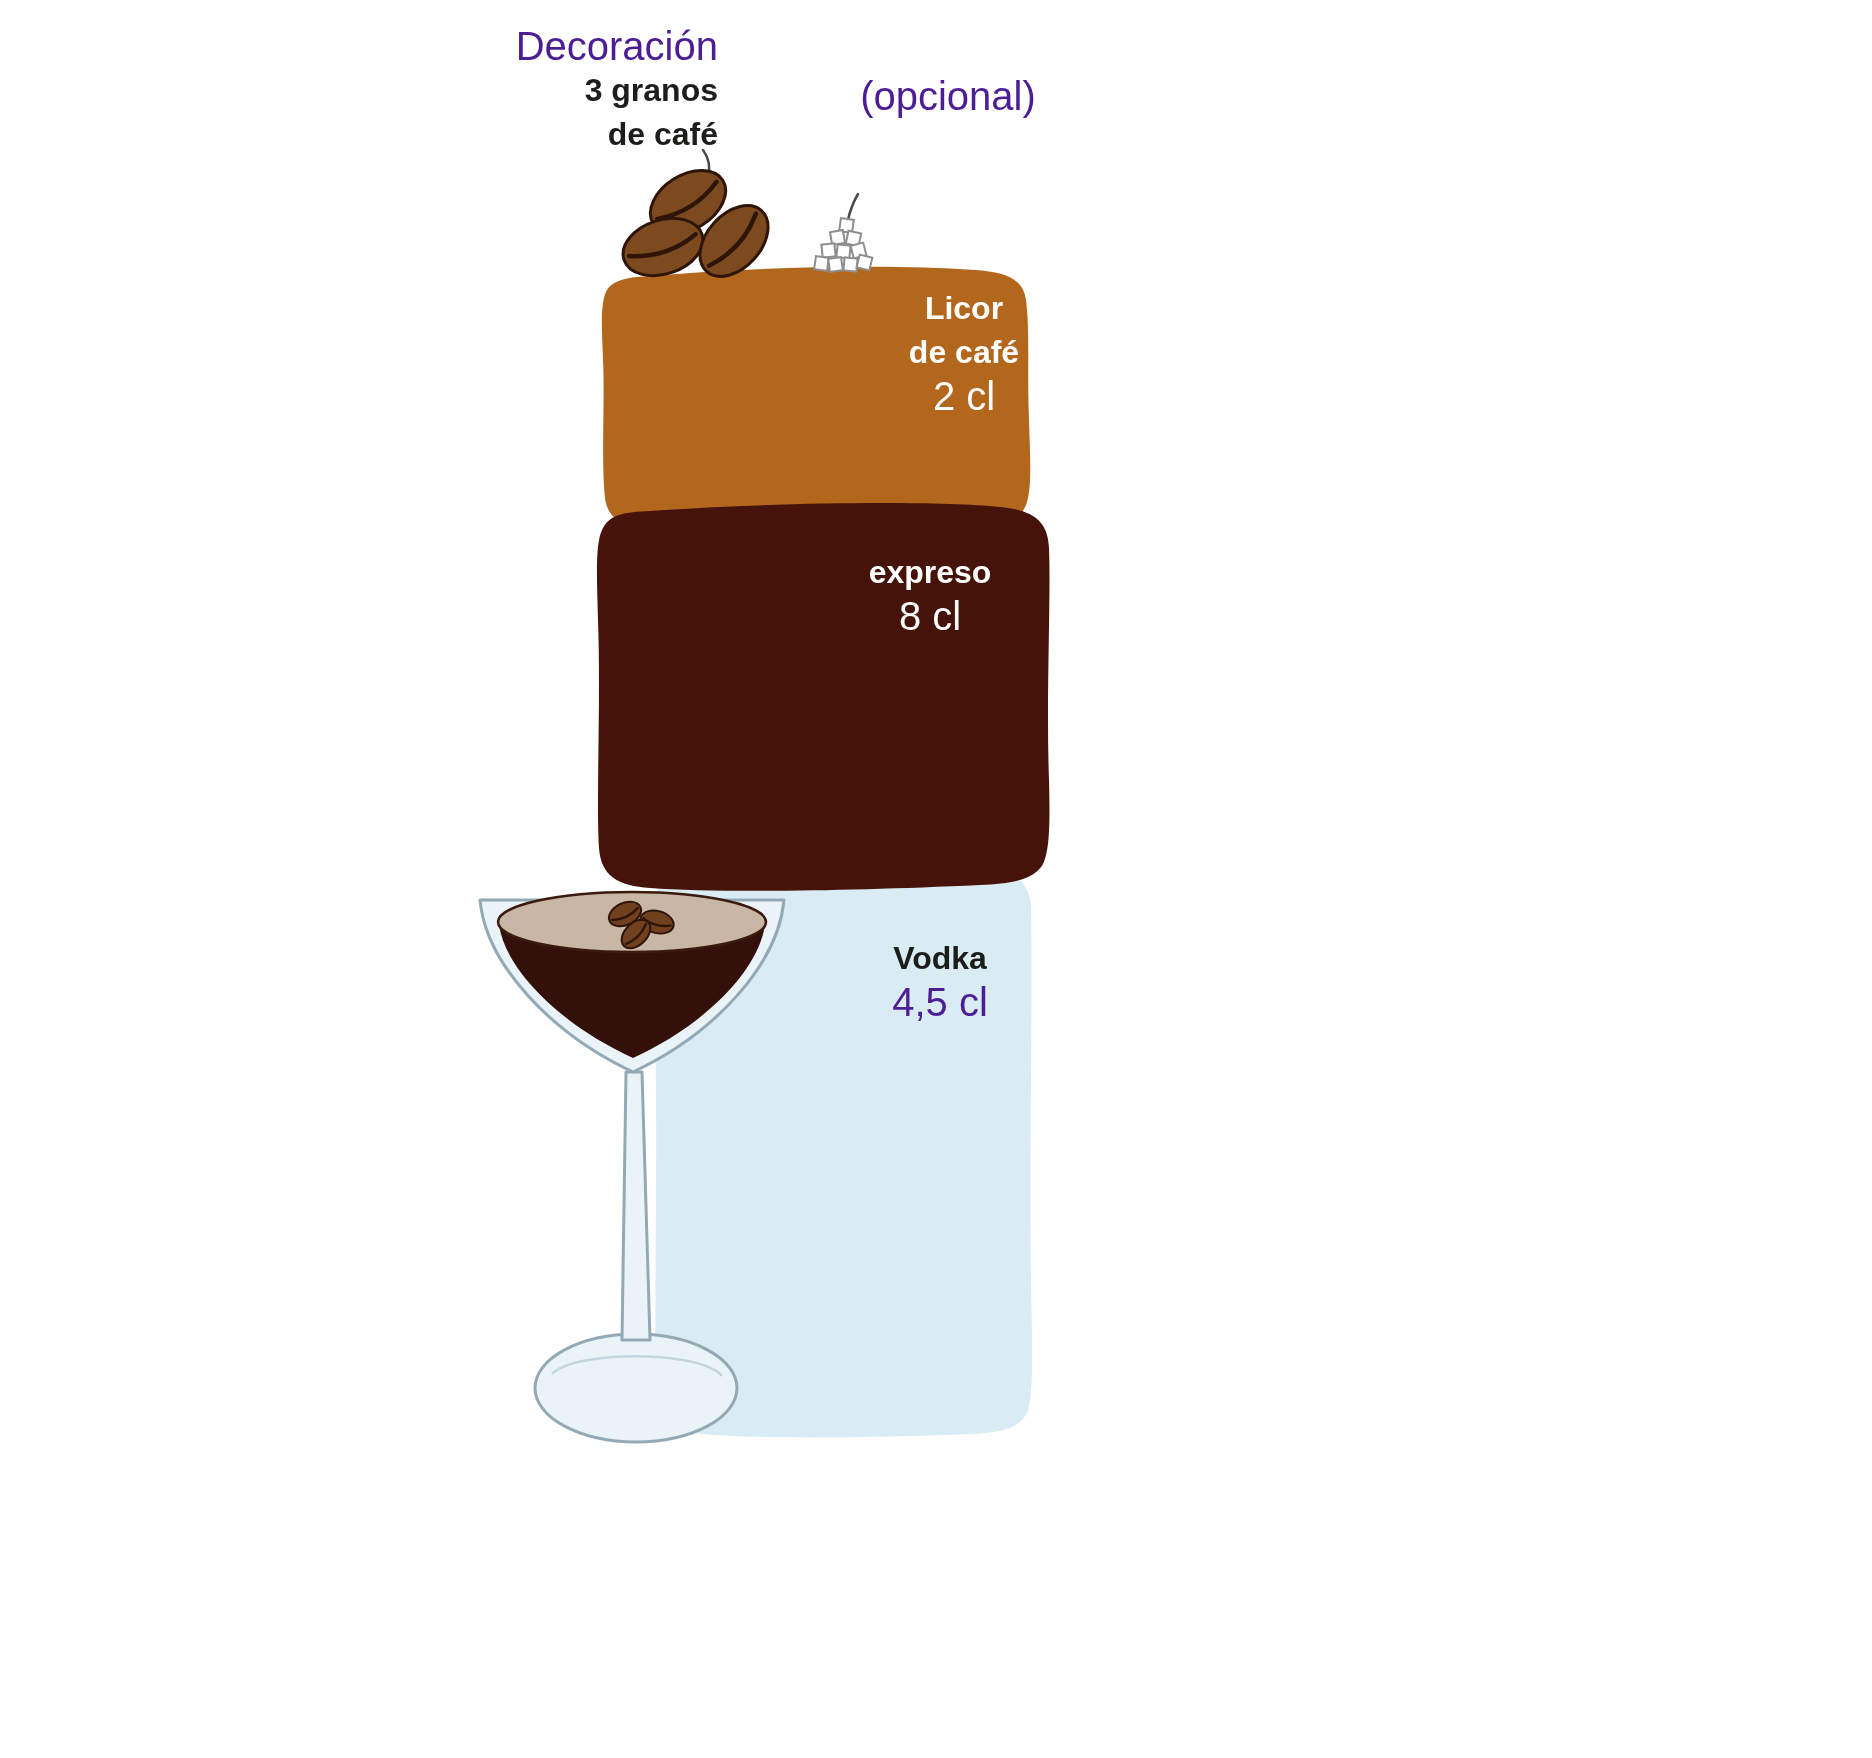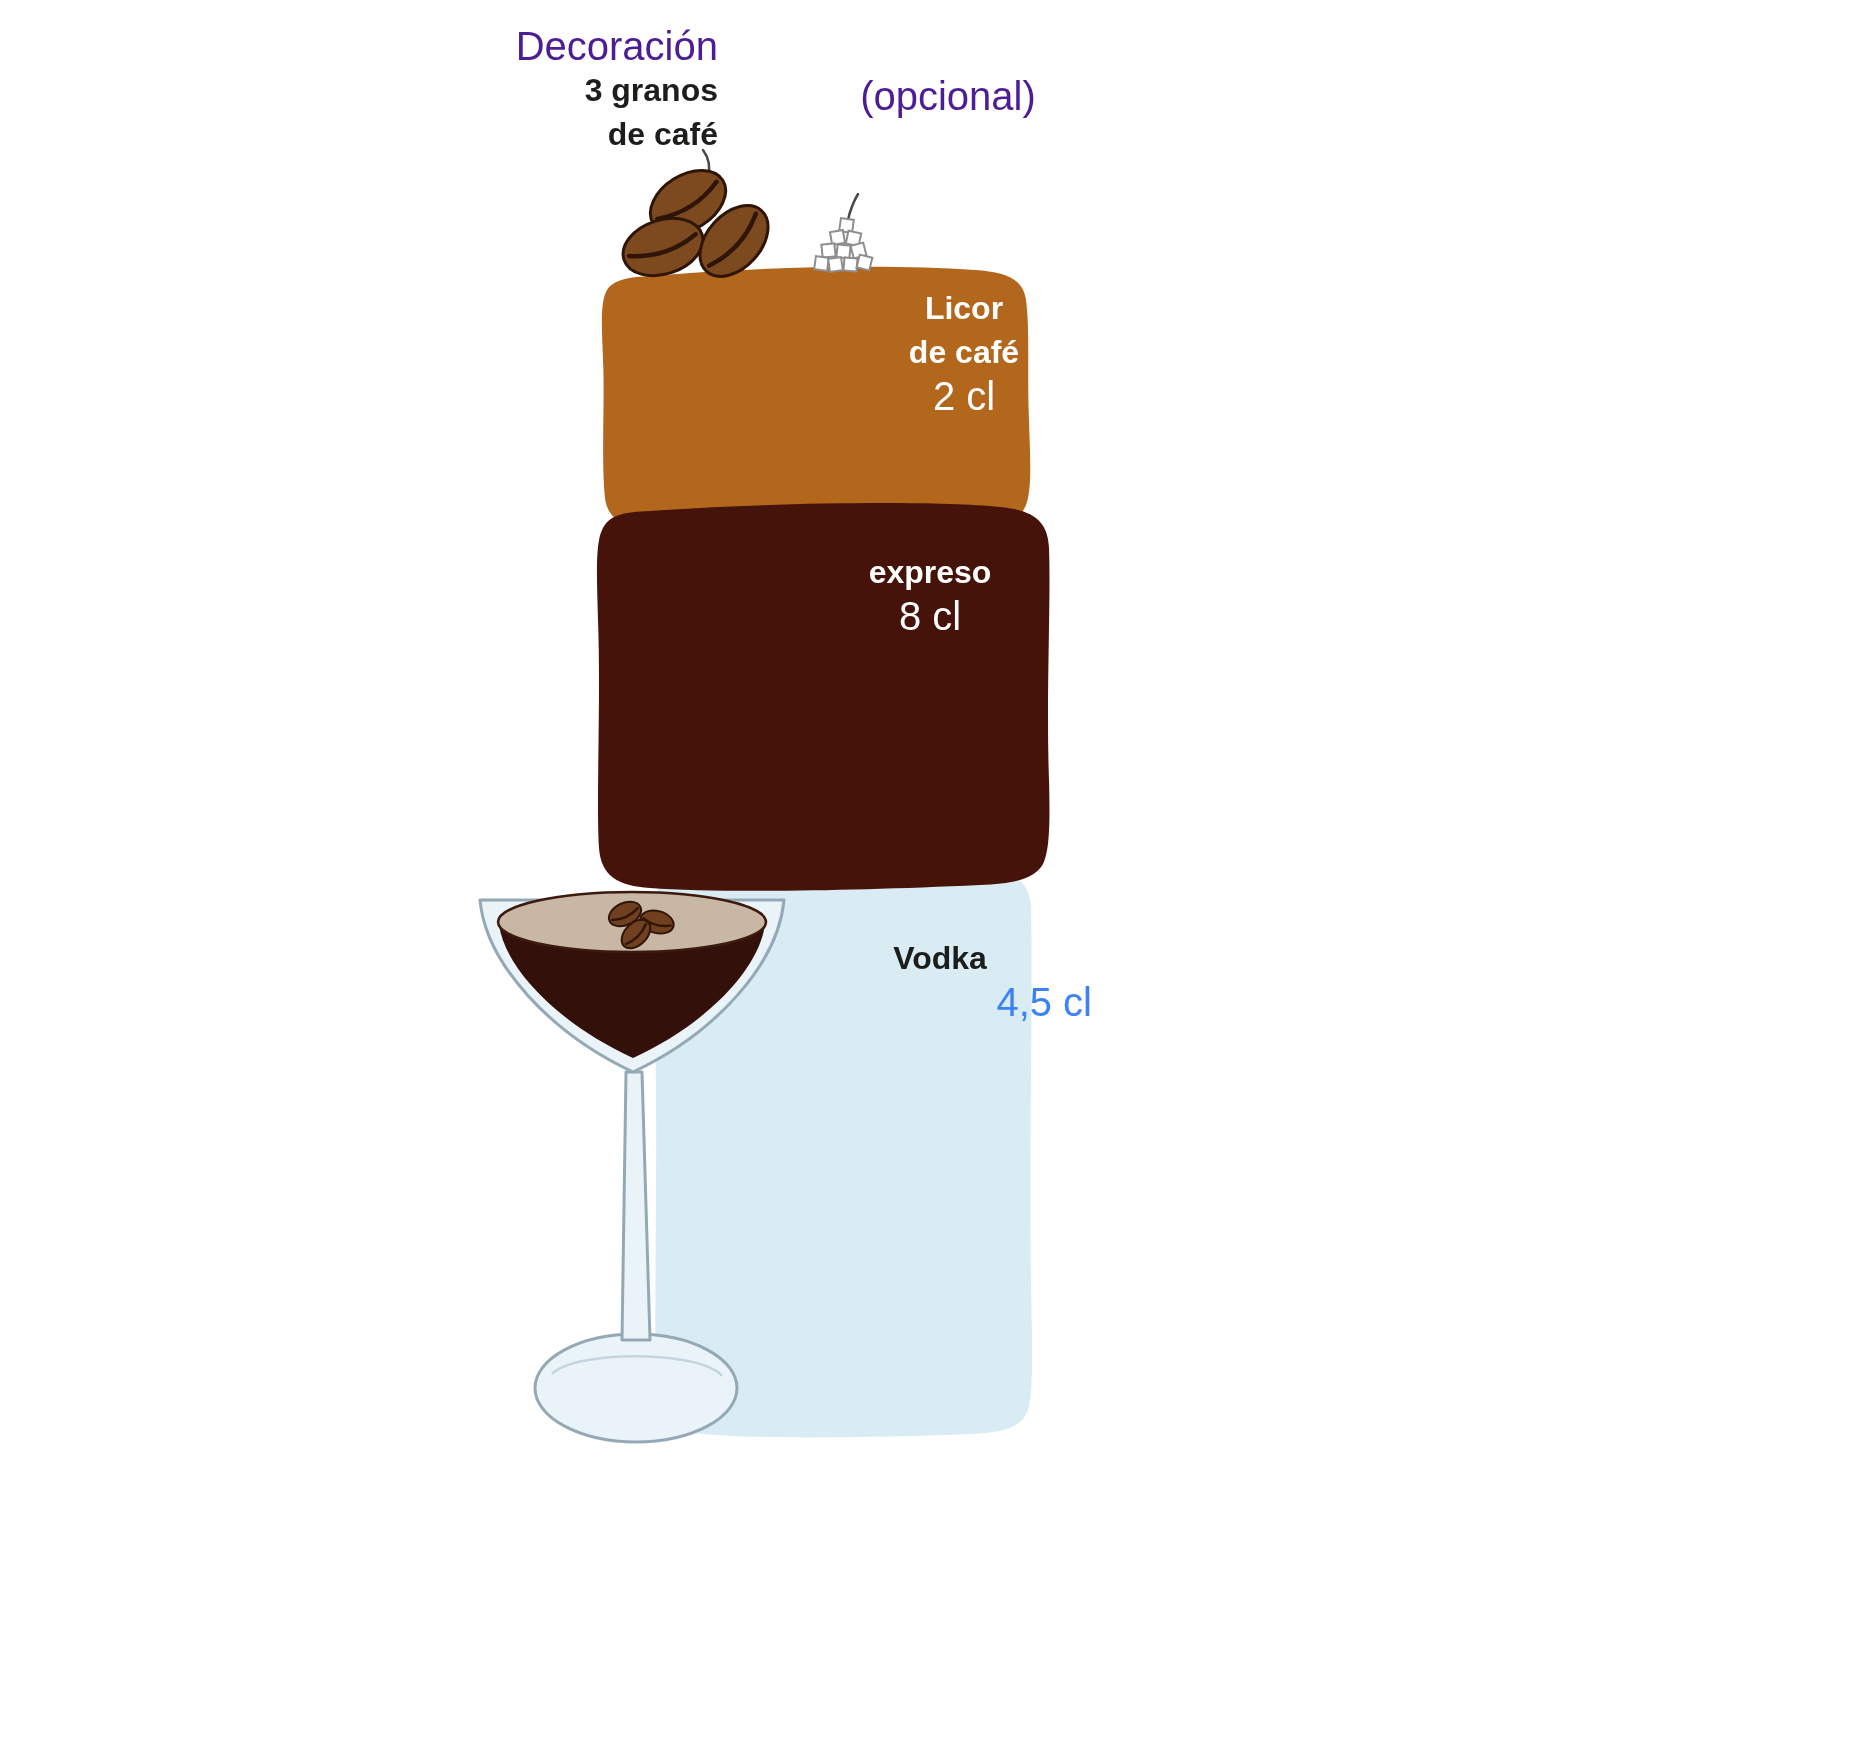--- a/index.html
+++ b/index.html
@@ -21,21 +21,21 @@
   .bold { font-weight: 700; font-size: 32px; color: #1d1d1b; }
 
   .decoration-label { left: 400px; top: 24px;  width: 318px; }
   .salt-label       { left: 795px; top: 74px;  width: 306px; }
   .licor-label      { left: 812px; top: 286px; width: 304px; }
   .expreso-label    { left: 778px; top: 550px; width: 304px; }
   .vodka-label      { left: 788px; top: 936px; width: 304px; }
 
   .on-dark .bold, .on-dark .reg { color: #ffffff; }
   .on-light .bold { color: #1d1d1b; }
-  .on-light .reg  { color: #3b82f6; text-align: right; }
+  .on-light .reg  { color: #4c1d95; }
 </style>
 </head>
 <body>
 
 <div class="canvas">
 
   <svg class="illustration-svg" width="1872" height="1758" viewBox="0 0 1872 1758">
 
     <path d="M 700 873
              C 790 866 930 863 985 869

